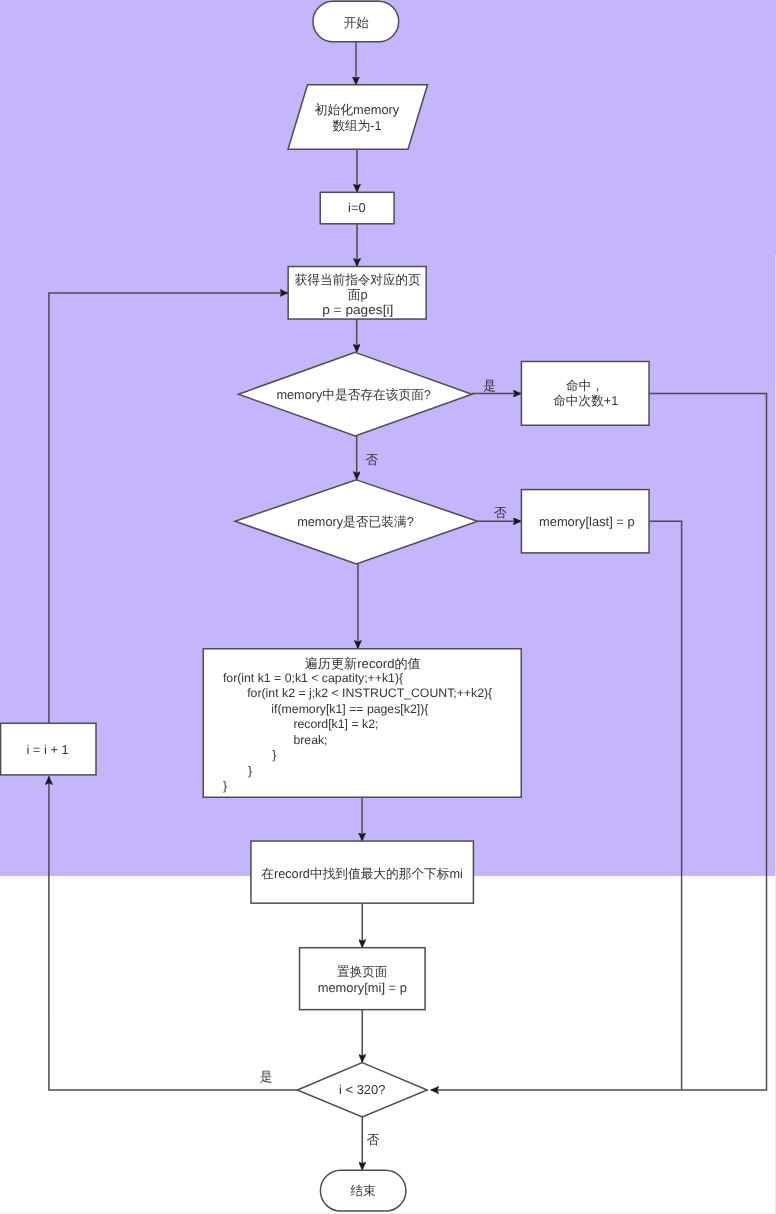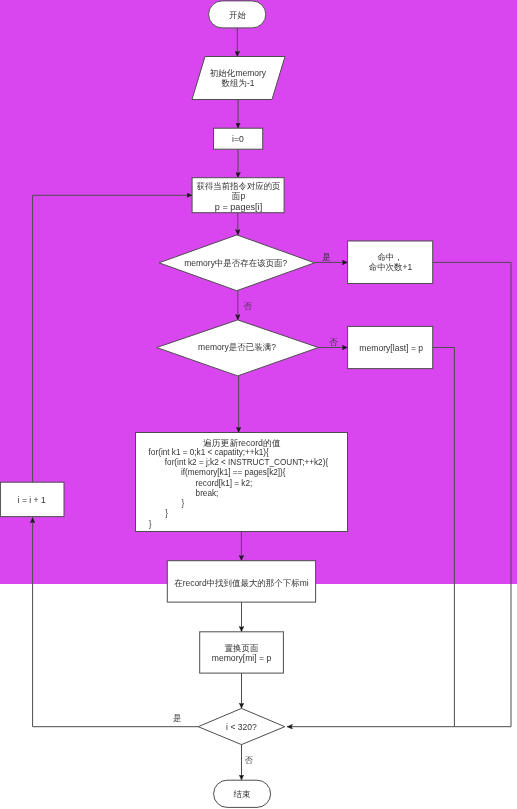--- a/index.html
+++ b/index.html
@@ -1,20 +1,20 @@
 <!DOCTYPE html>
 <html><head>
 <meta charset="utf-8">
 <title>flowchart</title>
 <style>
   html,body{margin:0;padding:0;background:#ffffff;}
   body{width:517px;height:809px;overflow:hidden;
        font-family:"Liberation Sans","DejaVu Sans",sans-serif;
        -webkit-font-smoothing:antialiased;}
-  #root{position:relative;width:517px;height:584px;background:#d946ef;}
+  #root{position:relative;width:517px;height:584px;background:#c4b5fd;}
   svg#fc{position:absolute;left:0;top:0;width:517px;height:809px;display:block;}
   .shape{fill:#ffffff;stroke:#4d4d4d;stroke-width:1;}
   .conn{fill:none;stroke:#4d4d4d;stroke-width:1;}
   .txt{fill:#333333;font-size:8.6px;font-family:"Liberation Sans","DejaVu Sans",sans-serif;}
   .code{fill:#333333;font-size:8.2px;font-family:"Liberation Sans","DejaVu Sans",sans-serif;}
   .lbl{fill:#333333;font-size:8.6px;font-family:"Liberation Sans","DejaVu Sans",sans-serif;}
   .mid{text-anchor:middle;}
   .st{text-anchor:start;}
 </style>
 </head>

